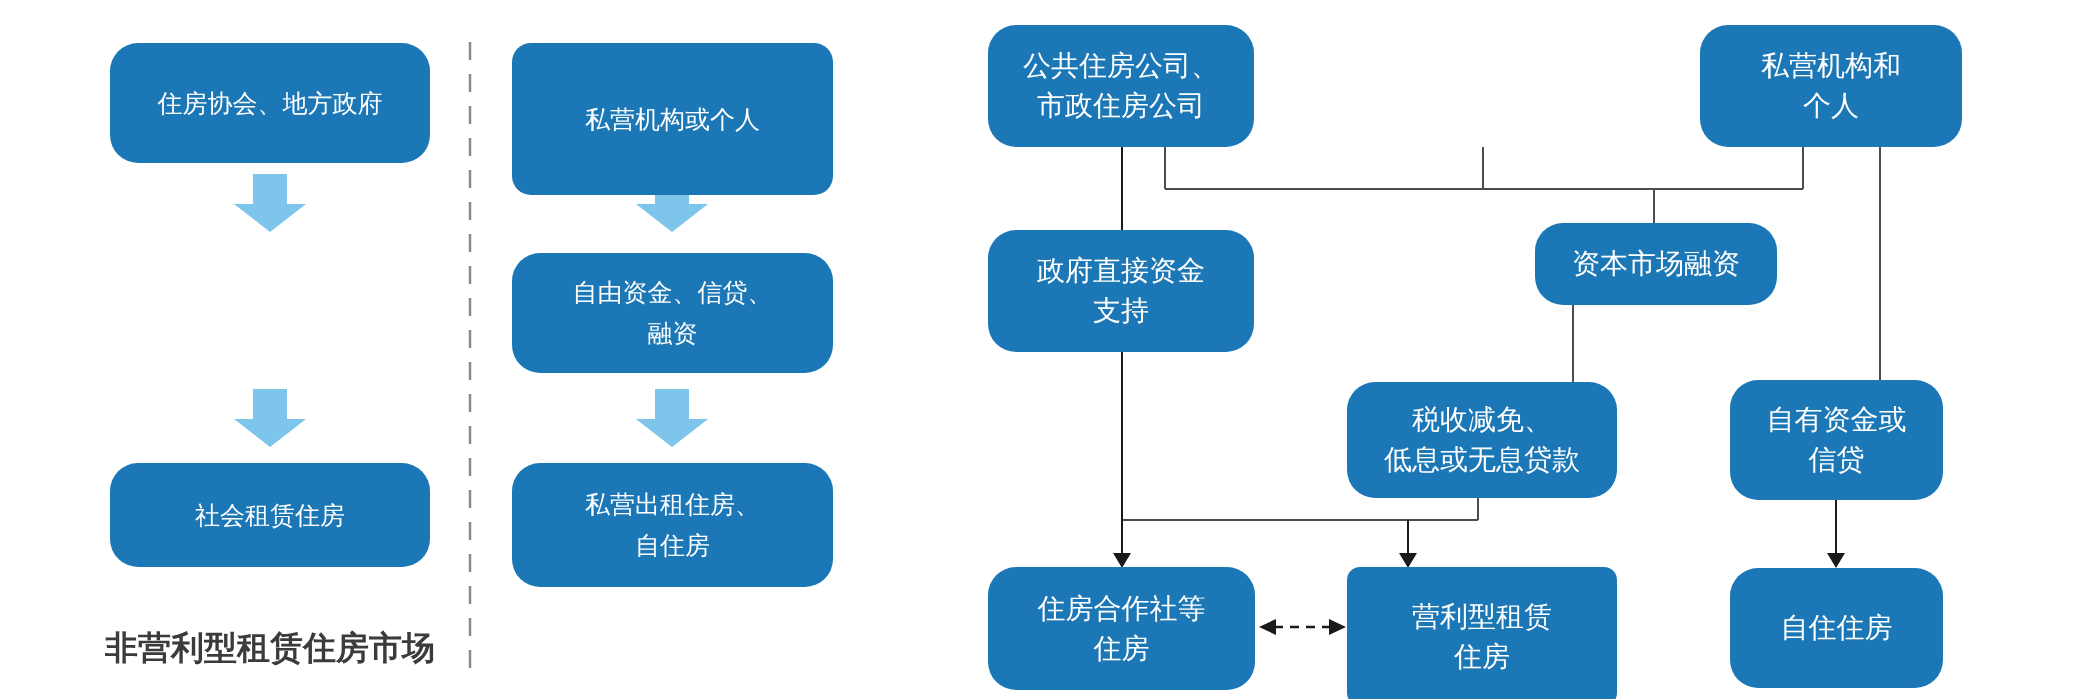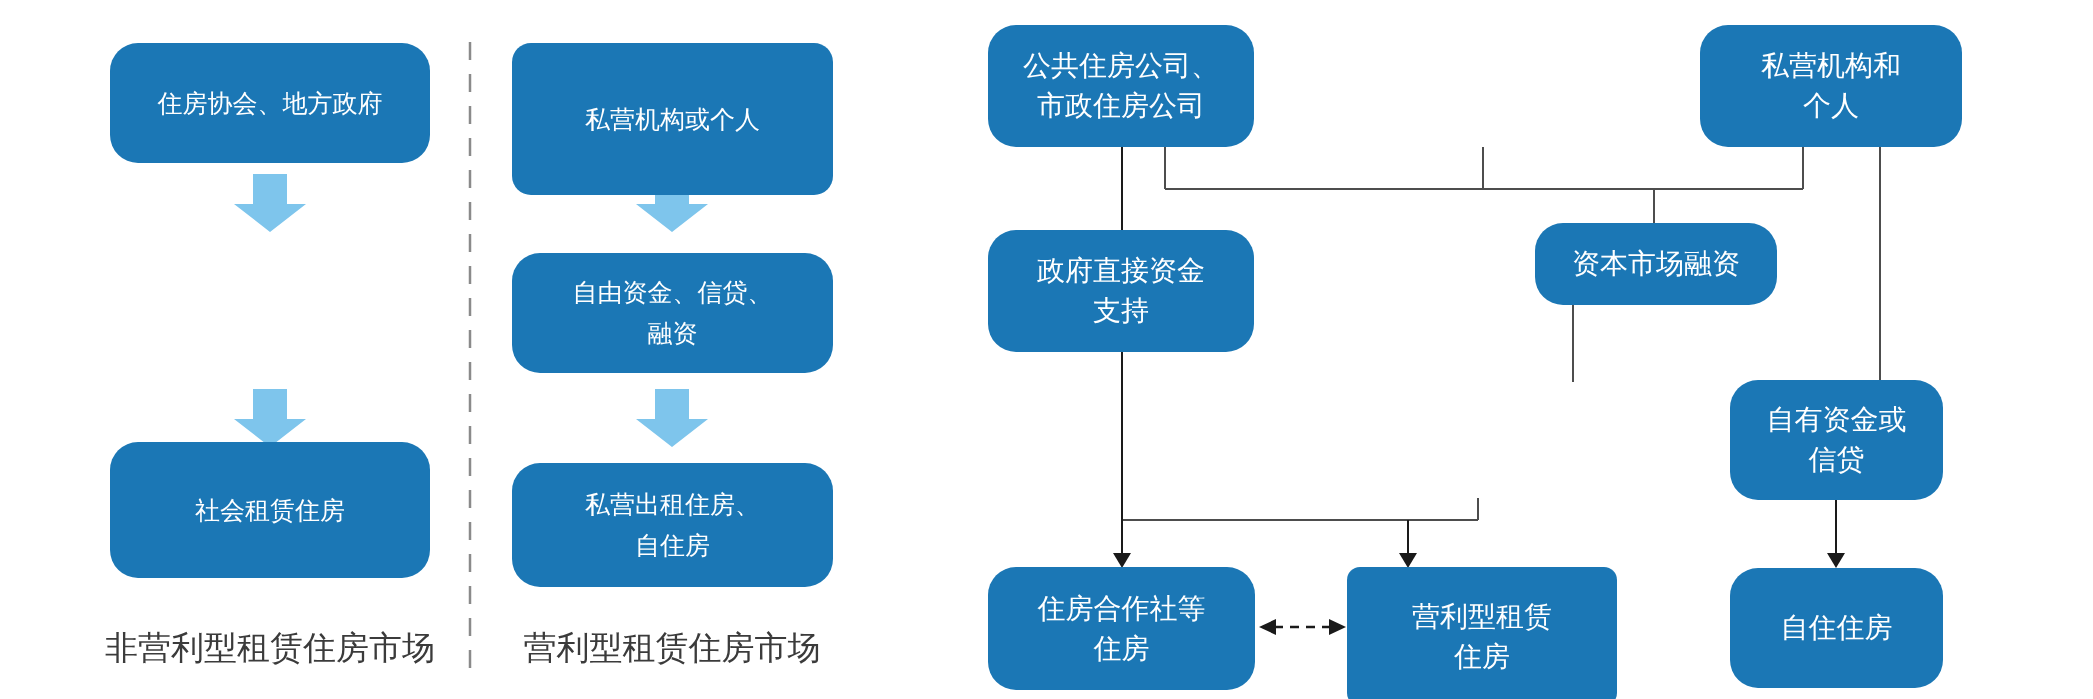--- a/index.html
+++ b/index.html
@@ -71,46 +71,47 @@
     <g>
       <line x1="1274" y1="627" x2="1331" y2="627" stroke="var(--arrow-black)" stroke-width="2.5" stroke-dasharray="9 7"></line>
       <polygon points="1259,627 1276,619 1276,635" fill="var(--arrow-black)"></polygon>
       <polygon points="1346,627 1329,619 1329,635" fill="var(--arrow-black)"></polygon>
     </g>
   </svg>
 
   <div class="node left-col" style="left:110px;top:43px;width:320px;height:120px;">住房协会、地方政府</div>
 
 
-  <div class="node left-col" style="left:110px;top:442px;width:320px;height:136px;">社会租赁住房</div>
+  <div class="node left-col" style="left:110px;top:463px;width:320px;height:104px;">社会租赁住房</div>
 
-  <div class="caption" style="left:70px;top:626px;width:400px;">非营利型租赁住房市场</div>
+  <div class="caption" style="left:70px;top:626px;width:400px;font-weight:bold;">非营利型租赁住房市场</div>
 
   <div class="node left-col" style="left:512px;top:43px;width:321px;height:152px;border-radius:19px;">私营机构或个人</div>
 
   <div class="node left-col" style="left:512px;top:253px;width:321px;height:120px;">自由资金、信贷、
 融资</div>
 
   <div class="node left-col" style="left:512px;top:463px;width:321px;height:124px;">私营出租住房、
 自住房</div>
 
-  <div class="caption" style="left:472px;top:626px;width:400px;">营利型租赁住房市场</div>
 
   <div class="node right-col" style="left:988px;top:25px;width:266px;height:122px;">公共住房公司、
 市政住房公司</div>
 
 
   <div class="node right-col" style="left:1700px;top:25px;width:262px;height:122px;">私营机构和
 个人</div>
 
   <div class="node right-col" style="left:988px;top:230px;width:266px;height:122px;">政府直接资金
 支持</div>
 
   <div class="node right-col" style="left:1535px;top:223px;width:242px;height:82px;">资本市场融资</div>
 
+  <div class="node right-col" style="left:1347px;top:382px;width:270px;height:116px;">税收减免、
+低息或无息贷款</div>
 
   <div class="node right-col" style="left:1730px;top:380px;width:213px;height:120px;">自有资金或
 信贷</div>
 
   <div class="node right-col" style="left:988px;top:567px;width:267px;height:123px;">住房合作社等
 住房</div>
 
   <div class="node right-col" style="left:1347px;top:567px;width:270px;height:139px;border-radius:13px;">营利型租赁
 住房</div>
 

